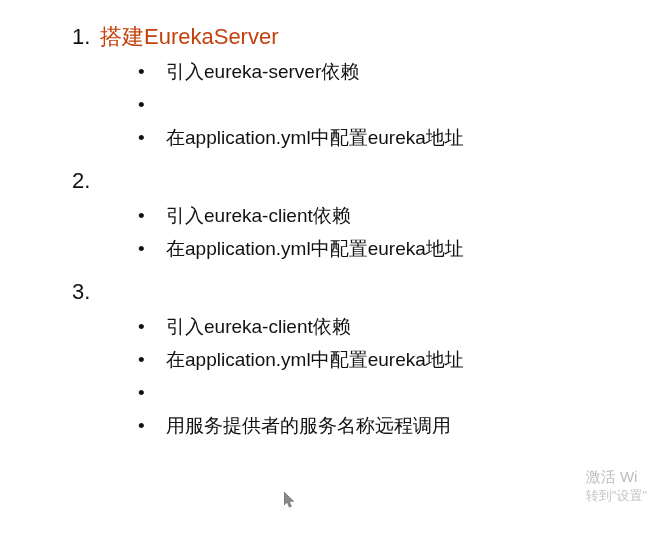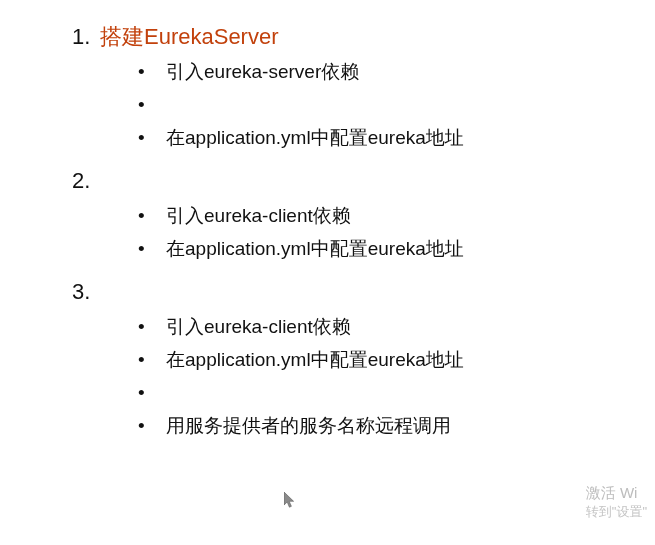--- a/index.html
+++ b/index.html
@@ -85,21 +85,21 @@
     position: absolute;
     left: 284px;
     top: 492px;
     width: 12px;
     height: 18px;
     pointer-events: none;
   }
   .watermark {
     position: absolute;
     right: 8px;
-    bottom: 24px;
+    bottom: 40px;
     text-align: left;
     color: #bdbdbd;
     font-size: 15px;
     line-height: 19px;
     white-space: nowrap;
     margin-top: 28px;
   }
   .watermark .wm2 {
     font-size: 13px;
     color: #c4c4c4;

